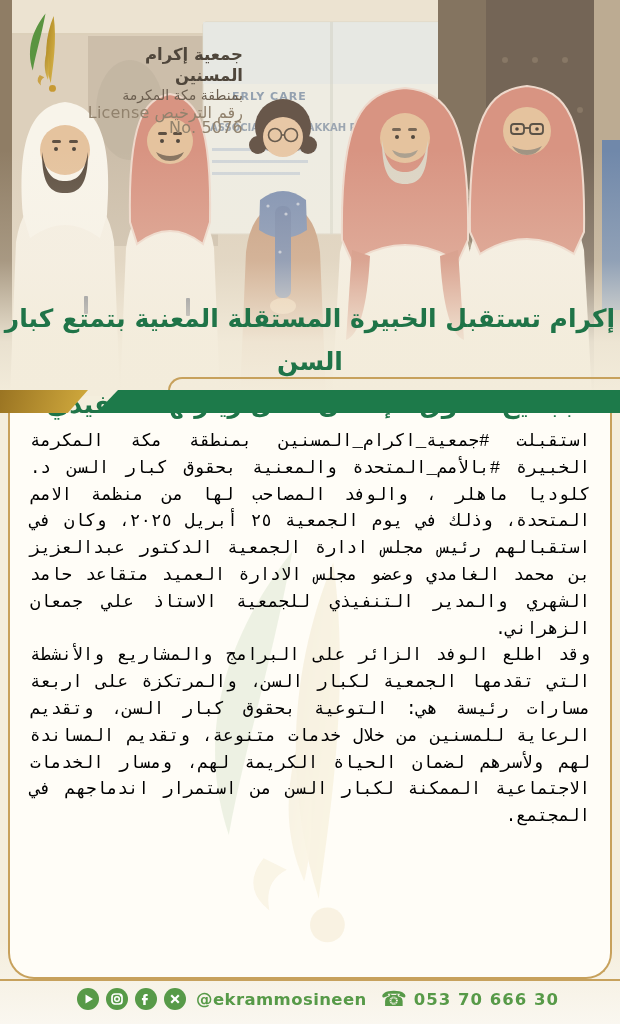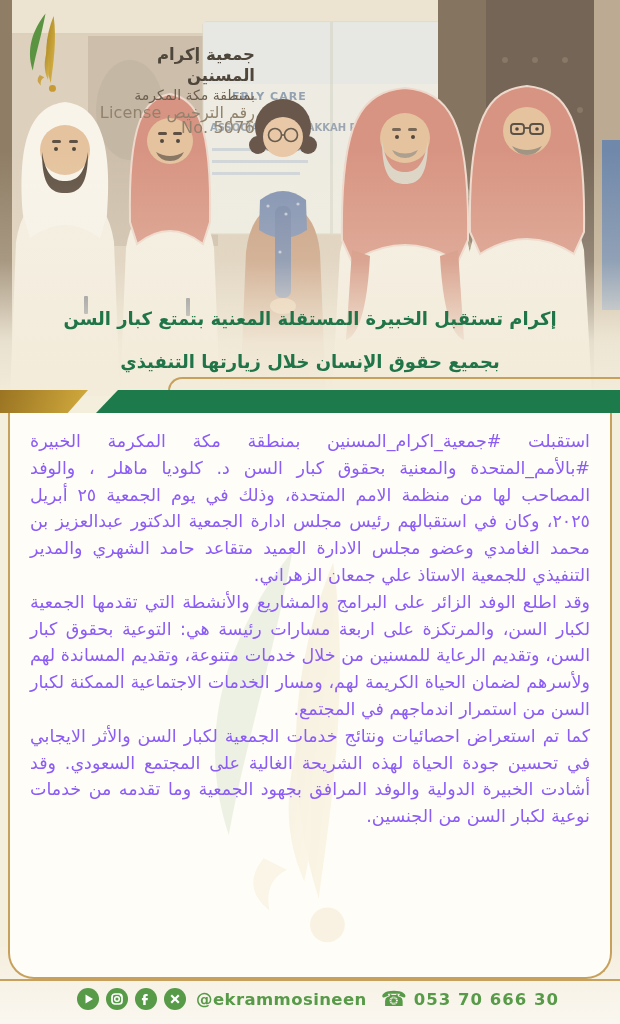--- a/index.html
+++ b/index.html
@@ -5,47 +5,47 @@
   html,body{margin:0;padding:0;}
   body{
     width:620px;height:1024px;overflow:hidden;
     font-family:"DejaVu Sans",sans-serif;
     background:#f4eedd;
   }
   .poster{position:relative;width:620px;height:1024px;background:linear-gradient(#f4eedd 0 92%,#faf7f0);}
   
   .photo{position:absolute;top:0;left:0;width:620px;height:396px;display:block;}
   
-  .logo-badge{position:absolute;top:10px;left:20px;display:flex;align-items:flex-start;gap:19px;z-index:5;}
+  .logo-badge{position:absolute;top:10px;left:20px;display:flex;align-items:flex-start;gap:7px;z-index:5;}
   .logo-badge svg{flex:0 0 auto;}
   .org-lines{direction:rtl;text-align:right;margin-top:34px;width:158px;color:#4f463b;}
   .org-1{font-size:16.5px;font-weight:bold;line-height:21px;}
   .org-2{font-size:14px;color:#6b5e4f;line-height:19px;}
   .org-3{font-size:16px;color:#91826d;line-height:15px;letter-spacing:.2px;}
   
   .headline{position:absolute;top:297px;left:0;right:0;z-index:4;
     direction:rtl;text-align:center;color:#1f7448;font-weight:bold;
-    font-size:18px;line-height:43px;}
+    font-size:25px;line-height:43px;}
   
   .top-frame-line{position:absolute;top:377px;left:168px;right:0;height:15px;z-index:3;
     border-top:2px solid #c7a15c;border-left:2px solid #c7a15c;border-top-left-radius:14px;}
   .divider-gold{position:absolute;top:390px;left:0;width:88px;height:23px;z-index:4;
     background:linear-gradient(105deg,#9a7422,#d2ab3e);
     clip-path:polygon(0 0,100% 0,77% 100%,0 100%);}
   .divider-green{position:absolute;top:390px;left:96px;right:0;height:23px;z-index:4;
     background:#1d7a4a;clip-path:polygon(22px 0,100% 0,100% 100%,0 100%);}
   .bottom-line{position:absolute;top:979px;left:0;right:0;height:0;z-index:2;
     border-top:2px solid #c7a15c;}
   
   .article-box{position:absolute;top:413px;left:8px;right:8px;height:566px;z-index:3;
     background:#fffdf7;border:2px solid #c7a15c;border-top:none;
     border-radius:0 0 26px 26px;box-sizing:border-box;
     padding:15px 20px 8px;overflow:hidden;}
   .article-box p{margin:0;direction:rtl;text-align:justify;text-align-last:right;
-    font-size:17.5px;line-height:26.8px;color:#8b5cf6;}
+    font-size:17.5px;line-height:26.8px;color:#000000;font-family:Liberation Mono, monospace;}
   .watermark{position:absolute;top:130px;left:50%;transform:translateX(-50%);
     width:290px;height:410px;opacity:.1;pointer-events:none;}
   .article-box p{position:relative;z-index:1;}
   
   .footer{position:absolute;top:986px;left:0;right:0;height:26px;z-index:4;
     display:flex;align-items:center;justify-content:center;gap:7px;direction:ltr;padding-left:16px;}
   .sicon{width:22px;height:22px;border-radius:50%;background:#579a48;
     display:inline-flex;align-items:center;justify-content:center;flex:0 0 auto;}
   .sicon svg{display:block;}
   .handle{font-size:16.5px;font-weight:bold;color:#579a48;letter-spacing:.4px;margin:0 3px;}
@@ -221,21 +221,20 @@
   <div class="divider-gold"></div>
   <div class="divider-green"></div>
   <div class="bottom-line"></div>
 
   <div class="article-box">
     <svg class="watermark" viewBox="0 0 100 140" preserveAspectRatio="xMidYMid meet">
       <use href="#flameSym"></use>
     </svg>
     <p>استقبلت #جمعية_اكرام_المسنين بمنطقة مكة المكرمة الخبيرة #بالأمم_المتحدة والمعنية بحقوق كبار السن د. كلوديا ماهلر ، والوفد المصاحب لها من منظمة الامم المتحدة، وذلك في يوم الجمعية ٢٥ أبريل ٢٠٢٥، وكان في استقبالهم رئيس مجلس ادارة الجمعية الدكتور عبدالعزيز بن محمد الغامدي وعضو مجلس الادارة العميد متقاعد حامد الشهري والمدير التنفيذي للجمعية الاستاذ علي جمعان الزهراني.</p>
     <p>وقد اطلع الوفد الزائر على البرامج والمشاريع والأنشطة التي تقدمها الجمعية لكبار السن، والمرتكزة على اربعة مسارات رئيسة هي: التوعية بحقوق كبار السن، وتقديم الرعاية للمسنين من خلال خدمات متنوعة، وتقديم المساندة لهم ولأسرهم لضمان الحياة الكريمة لهم، ومسار الخدمات الاجتماعية الممكنة لكبار السن من استمرار اندماجهم في المجتمع.</p>
-    <p>كما تم استعراض احصائيات ونتائج خدمات الجمعية لكبار السن والأثر الايجابي في تحسين جودة الحياة لهذه الشريحة الغالية على المجتمع السعودي. وقد أشادت الخبيرة الدولية والوفد المرافق بجهود الجمعية وما تقدمه من خدمات نوعية لكبار السن من الجنسين.</p>
   </div>
 
   <div class="footer">
     <span class="sicon">
       <svg width="22" height="22" viewBox="0 0 22 22">
           <polygon points="8.5,6.5 8.5,15.5 16,11" fill="#fff"></polygon>
         </svg>
     </span>
     <span class="sicon">
       <svg width="22" height="22" viewBox="0 0 22 22">

